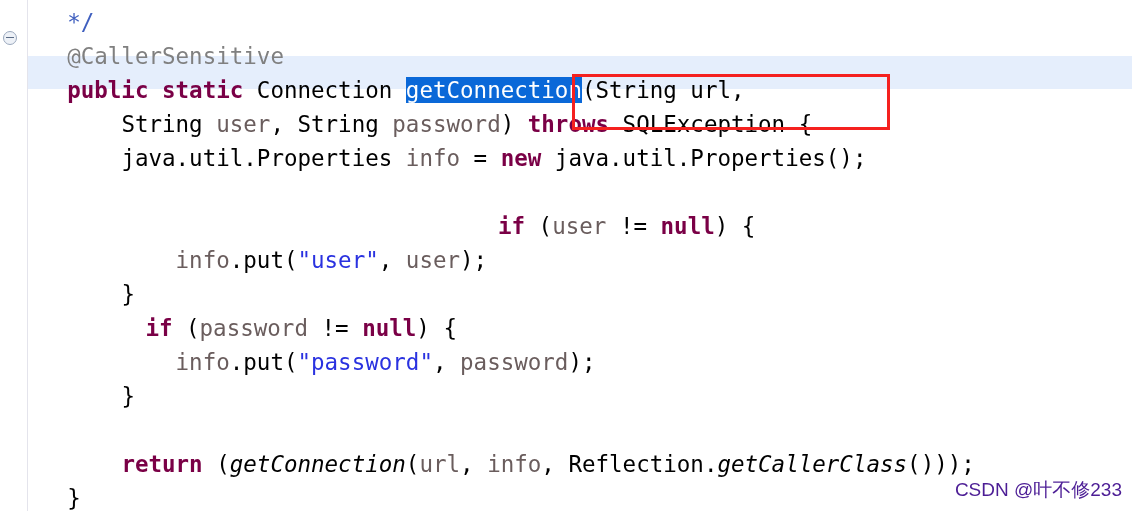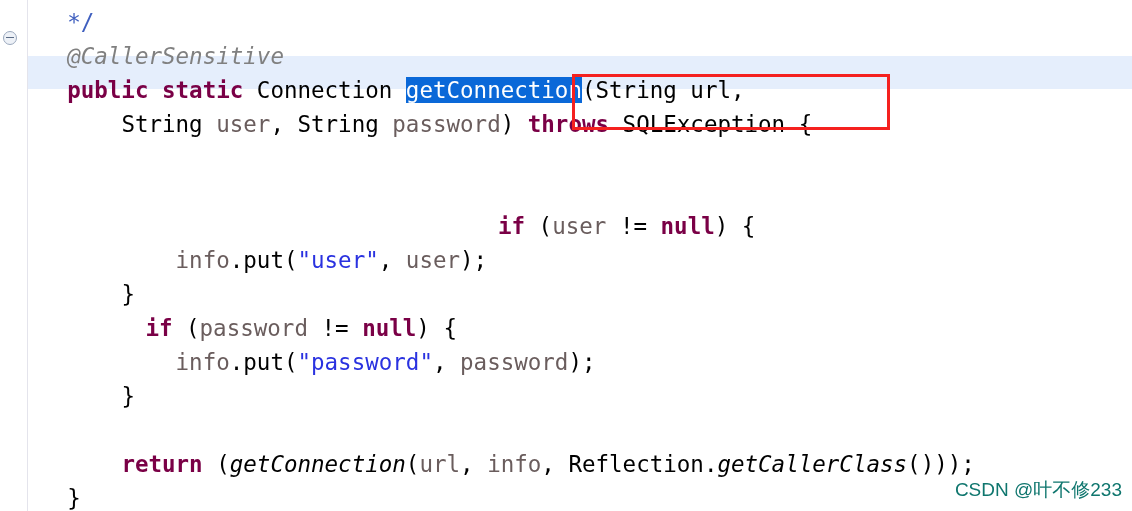--- a/index.html
+++ b/index.html
@@ -103,40 +103,41 @@
     pointer-events: none;
   }
 
   
   #watermark {
     position: absolute;
     right: 10px;
     bottom: 8px;
     font-family: "Liberation Sans", sans-serif;
     font-size: 19px;
-    color: #0f766e;
+    color: #4c1d95;
     white-space: pre;
   }
 </style>
 </head>
 <body>
 
 <div id="screen">
 
   <div id="current-line-highlight"></div>
 
   <div id="gutter">
     <div id="fold-marker"></div>
   </div>
 
   <div id="code">
       <div class="line" style="top: 5px;"><span class="txt"><span class="plain">    </span><span class="cmt">*/</span></span></div>
-      <div class="line" style="top: 39px; font-style: italic;"><span class="txt"><span class="plain">    </span><span class="anno">@CallerSensitive</span></span></div>
+      <div class="line" style="top: 39px;"><span class="txt"><span class="plain">    </span><span class="anno">@CallerSensitive</span></span></div>
       <div class="line" style="top: 107px;"><span class="txt"><span class="plain">        </span><span class="plain">String </span><span class="param">user</span><span class="plain">, String </span><span class="param">password</span><span class="plain">) </span><span class="kw">throws</span><span class="plain"> SQLException {</span></span></div>
       <div class="line" style="top: 73px;"><span class="txt"><span class="plain">    </span><span class="kw">public static</span><span class="plain"> </span><span class="plain">Connection</span><span class="plain"> </span><span class="sel">getConnection</span><span class="plain">(String url,</span></span></div>
+      <div class="line" style="top: 141px;"><span class="txt"><span class="plain">        </span><span class="plain">java.util.Properties </span><span class="param">info</span><span class="plain"> = </span><span class="kw">new</span><span class="plain"> java.util.Properties();</span></span></div>
       <div class="line" style="top: 175px;"><span class="txt"></span></div>
       <div class="line" style="top: 209px; text-align: center;"><span class="txt"><span class="plain">        </span><span class="kw">if</span><span class="plain"> (</span><span class="param">user</span><span class="plain"> != </span><span class="kw">null</span><span class="plain">) {</span></span></div>
       <div class="line" style="top: 243px;"><span class="txt"><span class="plain">            </span><span class="param">info</span><span class="plain">.put(</span><span class="str">"user"</span><span class="plain">, </span><span class="param">user</span><span class="plain">);</span></span></div>
       <div class="line" style="top: 277px;"><span class="txt"><span class="plain">        </span><span class="plain">}</span></span></div>
       <div class="line" style="top: 311px; padding-left: 24px;"><span class="txt"><span class="plain">        </span><span class="kw">if</span><span class="plain"> (</span><span class="param">password</span><span class="plain"> != </span><span class="kw">null</span><span class="plain">) {</span></span></div>
       <div class="line" style="top: 345px;"><span class="txt"><span class="plain">            </span><span class="param">info</span><span class="plain">.put(</span><span class="str">"password"</span><span class="plain">, </span><span class="param">password</span><span class="plain">);</span></span></div>
       <div class="line" style="top: 379px;"><span class="txt"><span class="plain">        </span><span class="plain">}</span></span></div>
       <div class="line" style="top: 413px;"><span class="txt"></span></div>
       <div class="line" style="top: 447px;"><span class="txt"><span class="plain">        </span><span class="kw">return</span><span class="plain"> (</span><span class="ital">getConnection</span><span class="plain">(</span><span class="param">url</span><span class="plain">, </span><span class="param">info</span><span class="plain">, Reflection.</span><span class="ital">getCallerClass</span><span class="plain">()));</span></span></div>
       <div class="line" style="top: 481px;"><span class="txt"><span class="plain">    </span><span class="plain">}</span></span></div>

